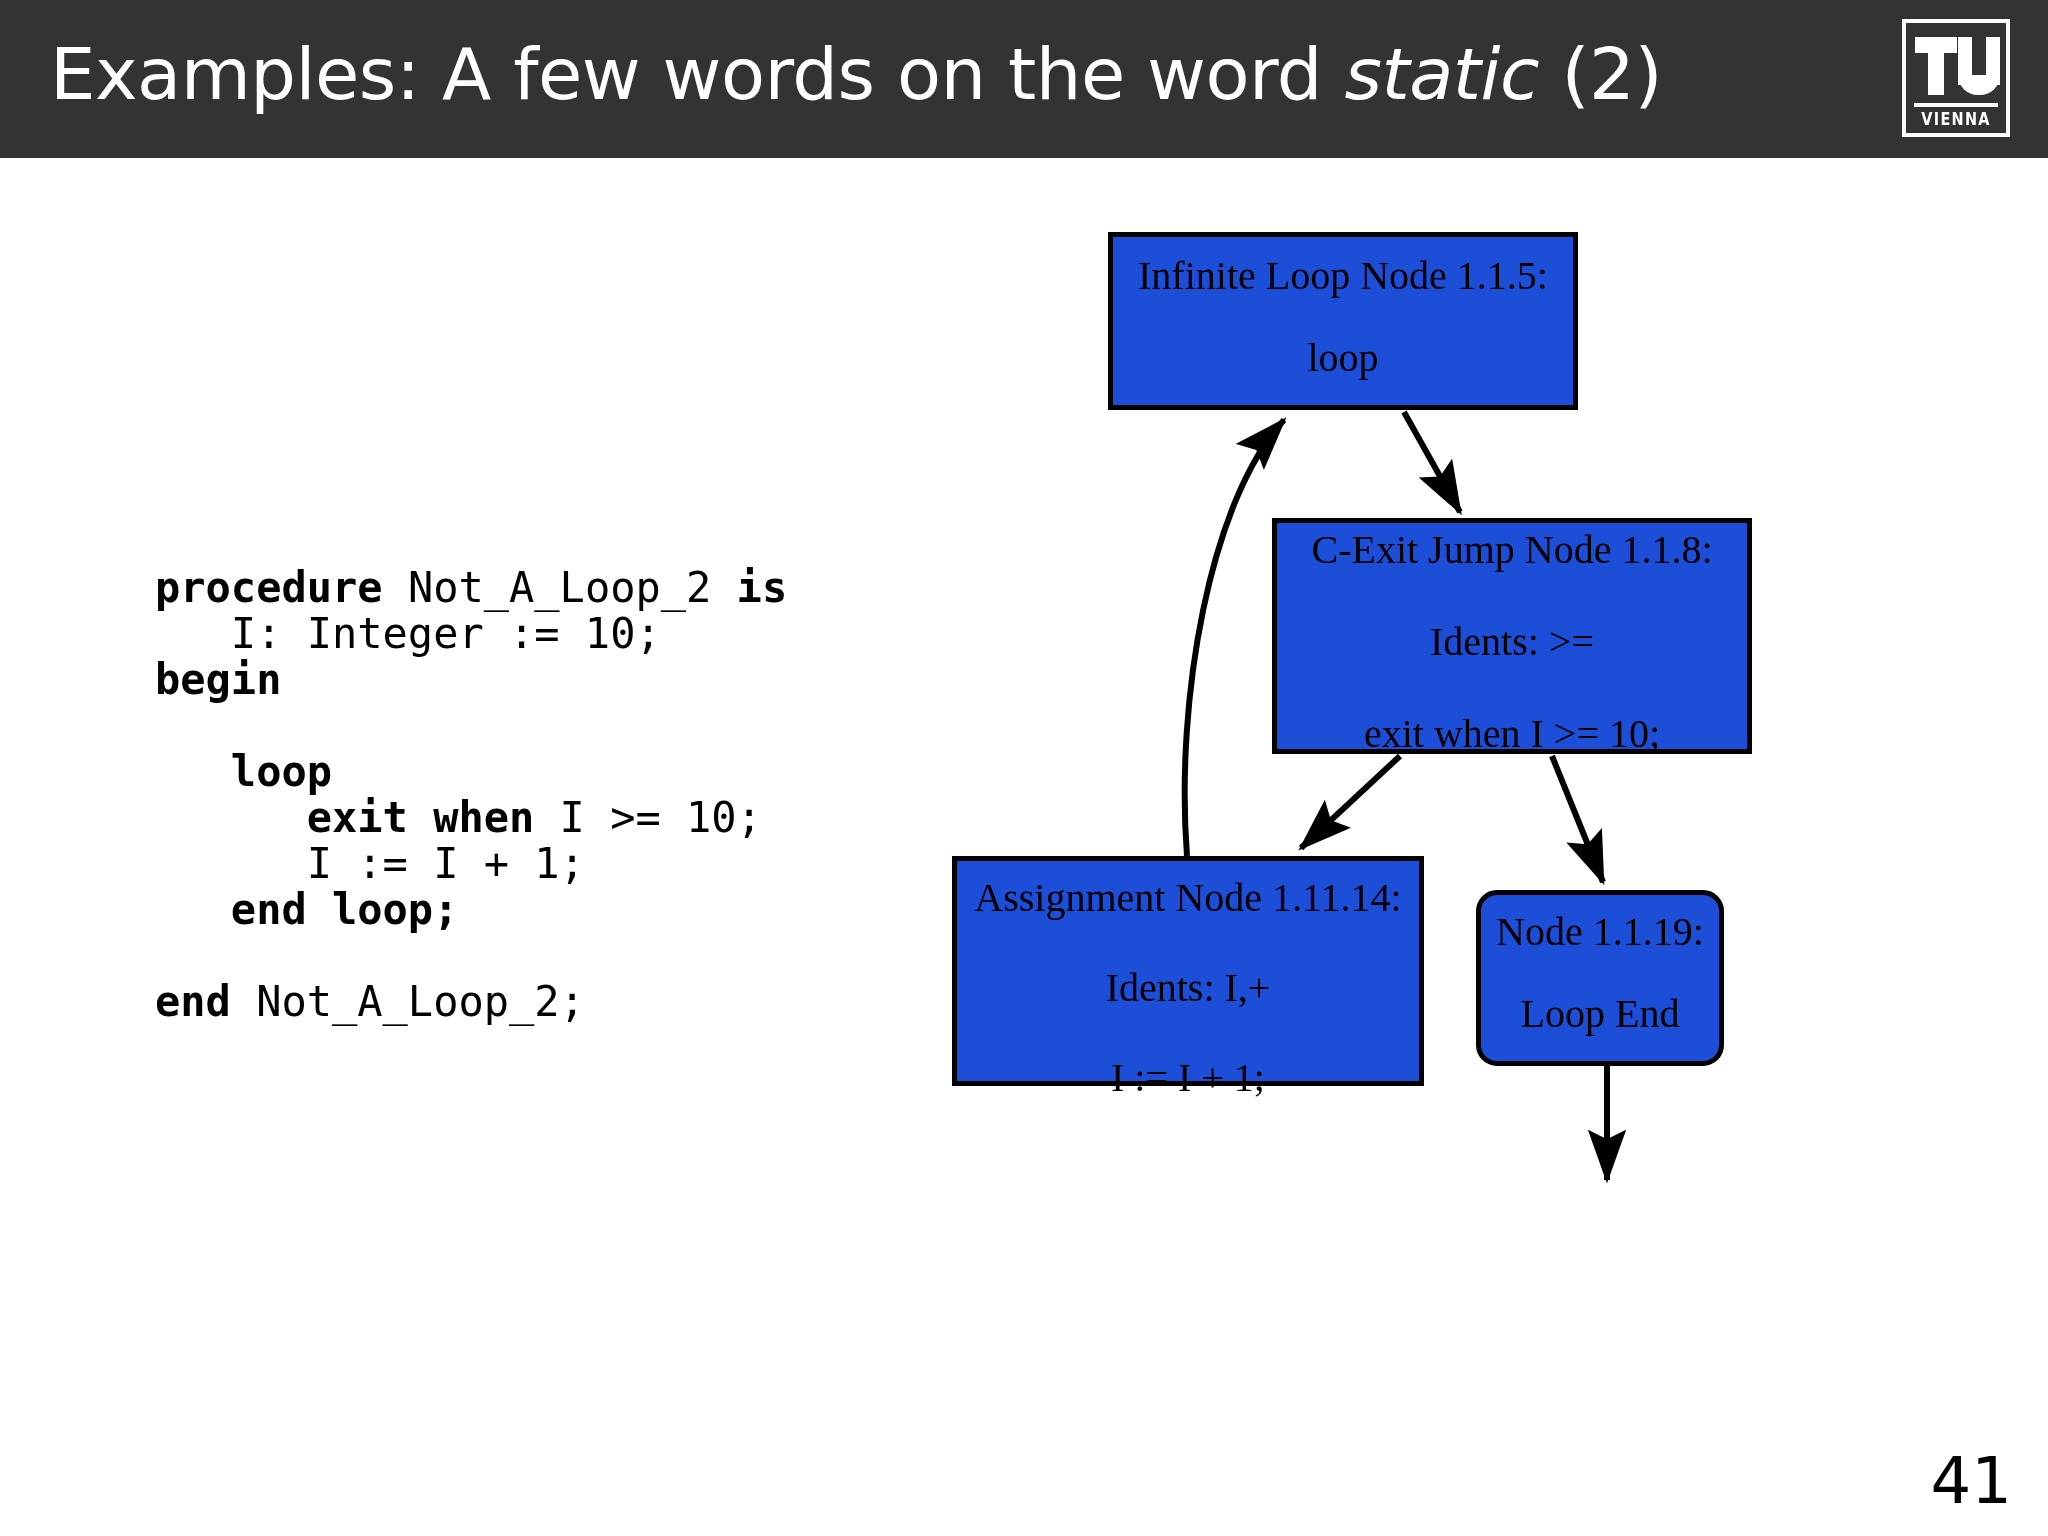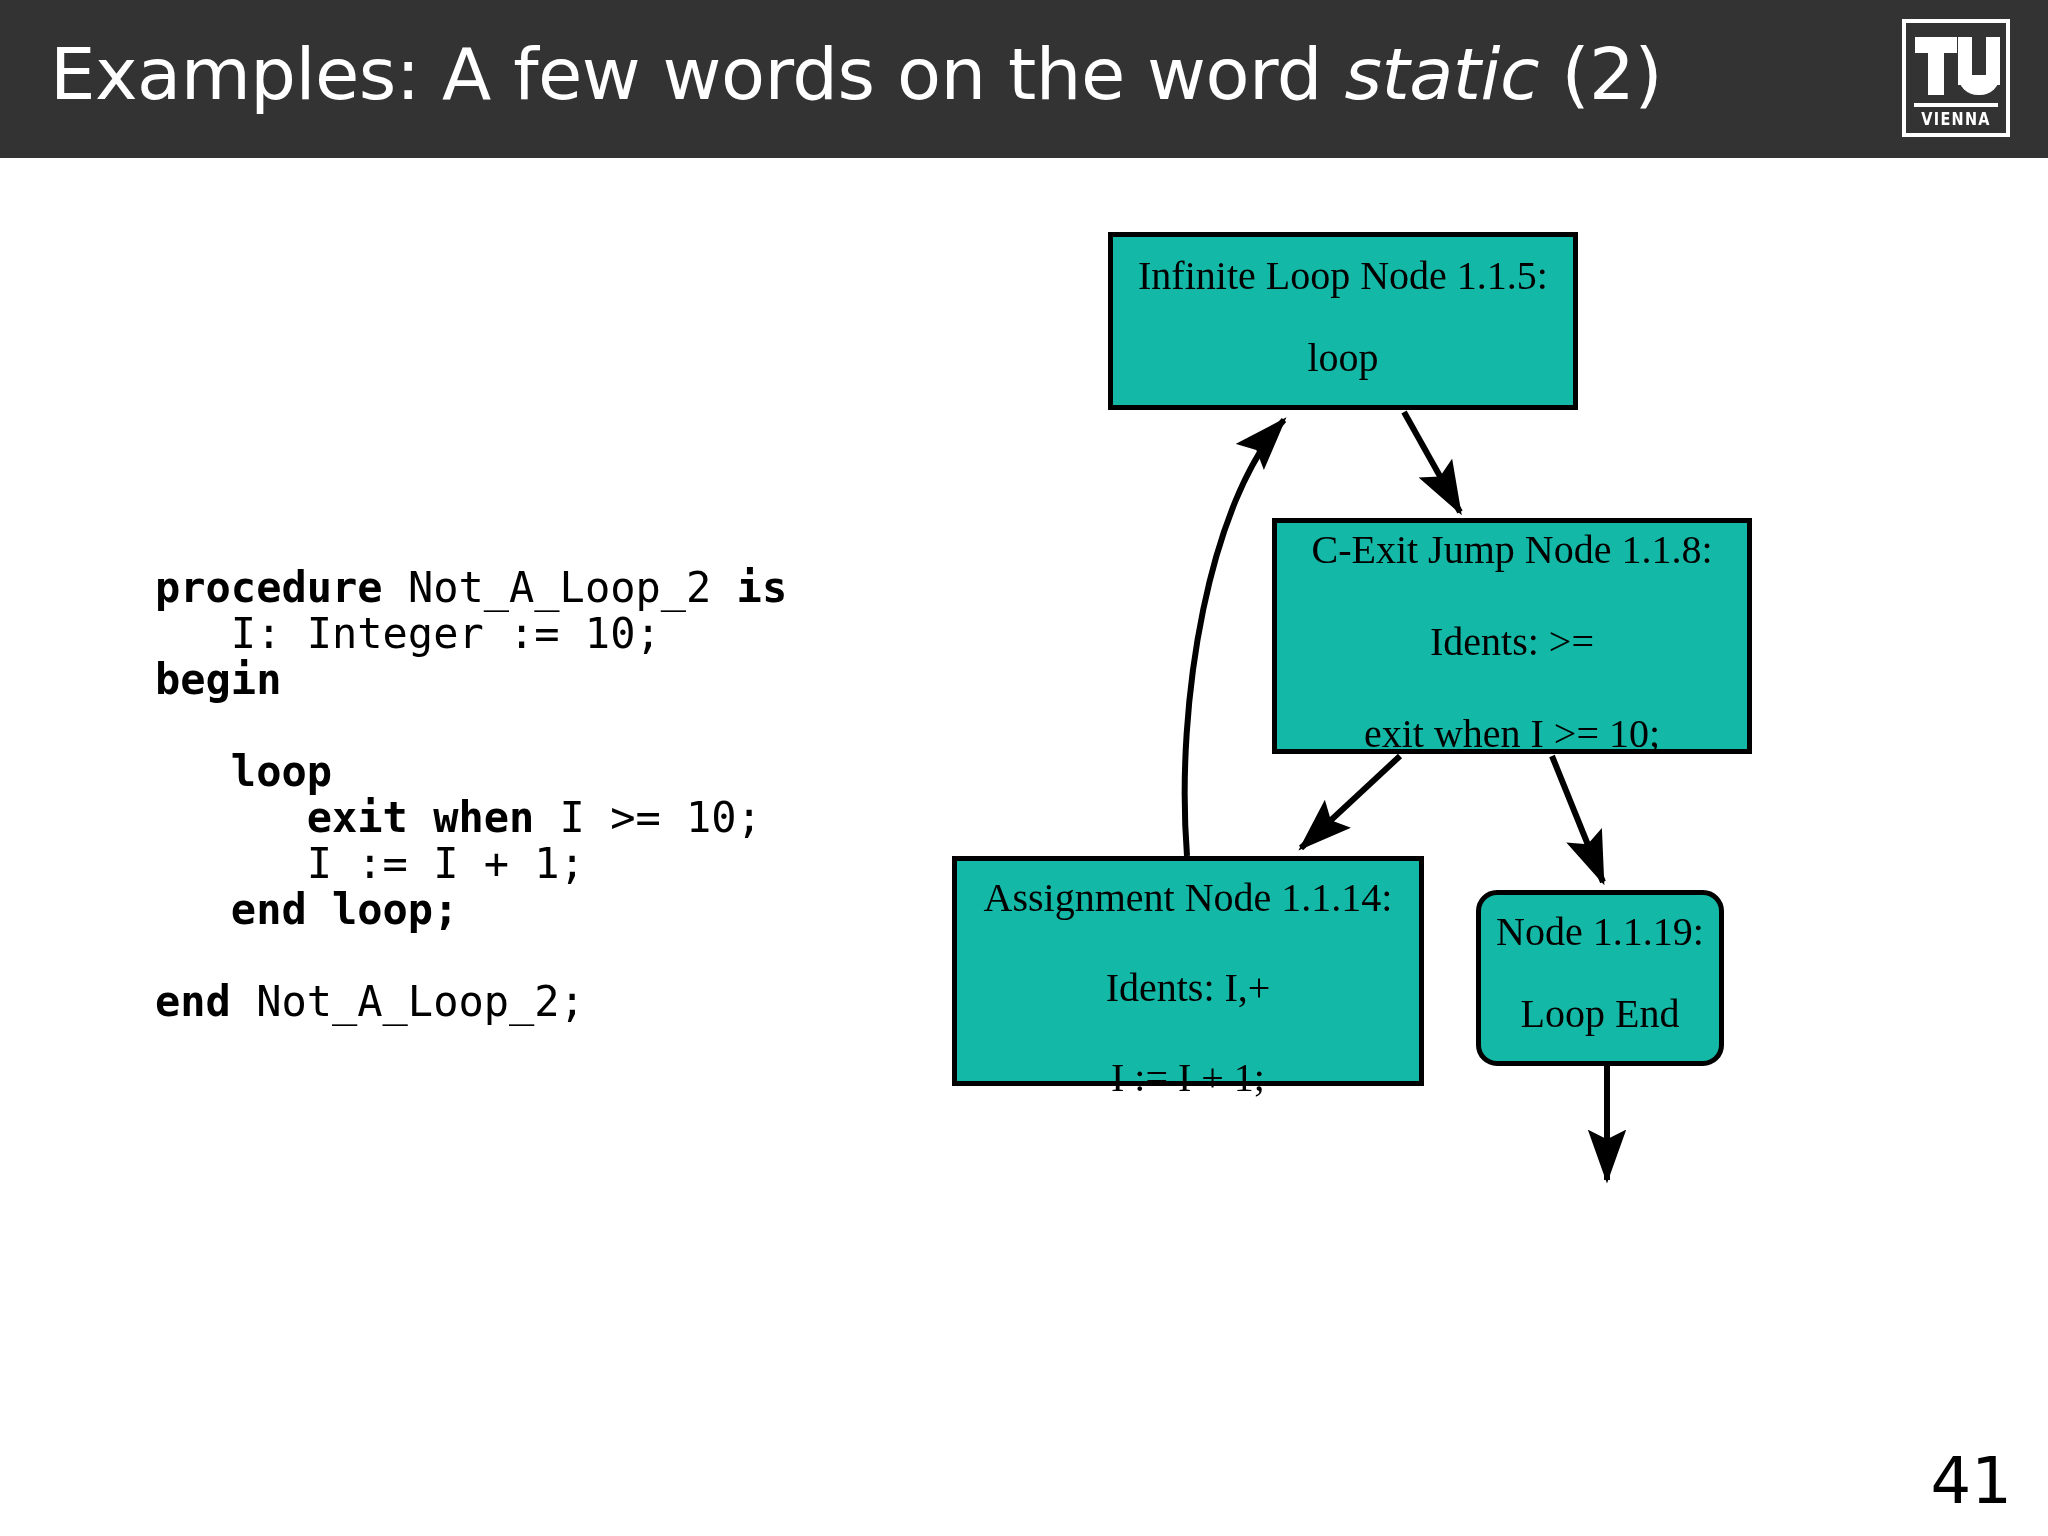--- a/index.html
+++ b/index.html
@@ -129,21 +129,21 @@
   #arrow-layer {
     position: absolute;
     left: 0; top: 0;
     width: 2048px;
     height: 1536px;
   }
   .node-box {
     position: absolute;
     border: 5px solid #000000;
     box-sizing: border-box;
-    background: #14b8a6;
+    background: #1d4ed8;
     font-family: "Liberation Serif", "DejaVu Serif", serif;
     color: #000000;
     text-align: center;
   }
   .node-title {
     font-size: 40px;
     line-height: 46px;
     white-space: nowrap;
   }
   .node-body {
@@ -230,21 +230,21 @@
     <div class="node-body">loop</div>
   </div>
 
   <div class="node-box" id="node-c-exit">
     <div class="node-title">C-Exit Jump Node 1.1.8:</div>
     <div class="node-body">Idents: &gt;=</div>
     <div class="node-body">exit when I &gt;= 10;</div>
   </div>
 
   <div class="node-box" id="node-assignment">
-    <div class="node-title">Assignment Node 1.1.14:</div>
+    <div class="node-title">Assignment Node 1.11.14:</div>
     <div class="node-body">Idents: I,+</div>
     <div class="node-body">I := I + 1;</div>
   </div>
 
   <div class="node-box" id="node-loop-end">
     <div class="node-title">Node 1.1.19:</div>
     <div class="node-body">Loop End</div>
   </div>
 
 

